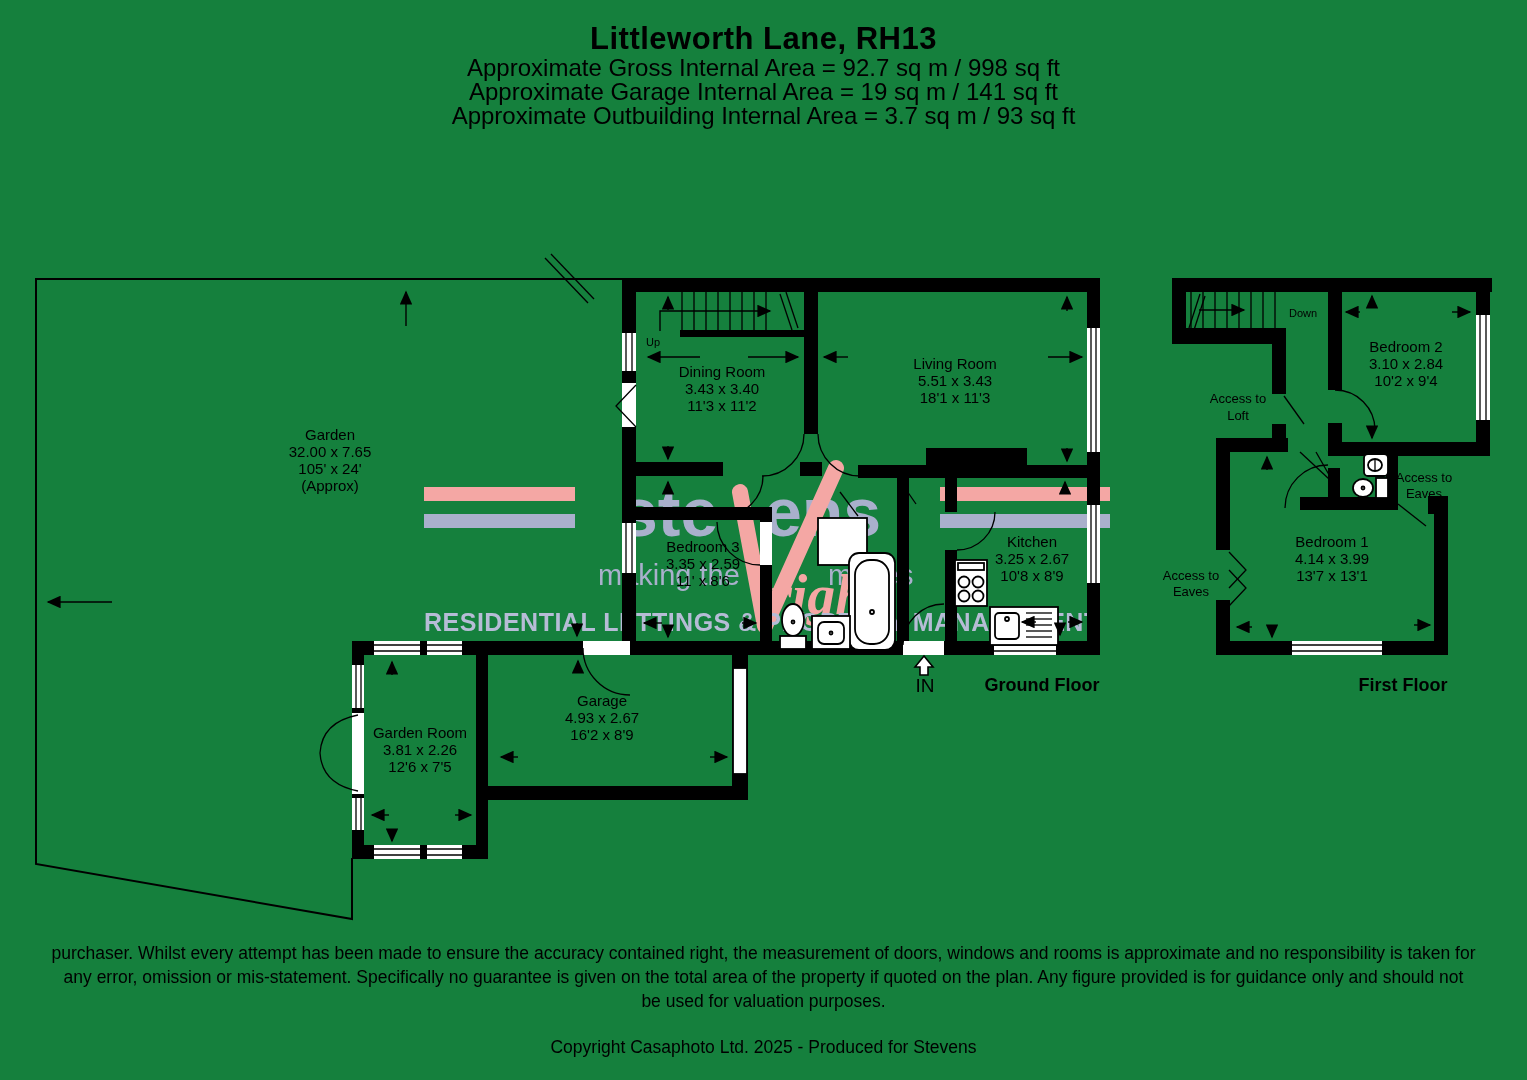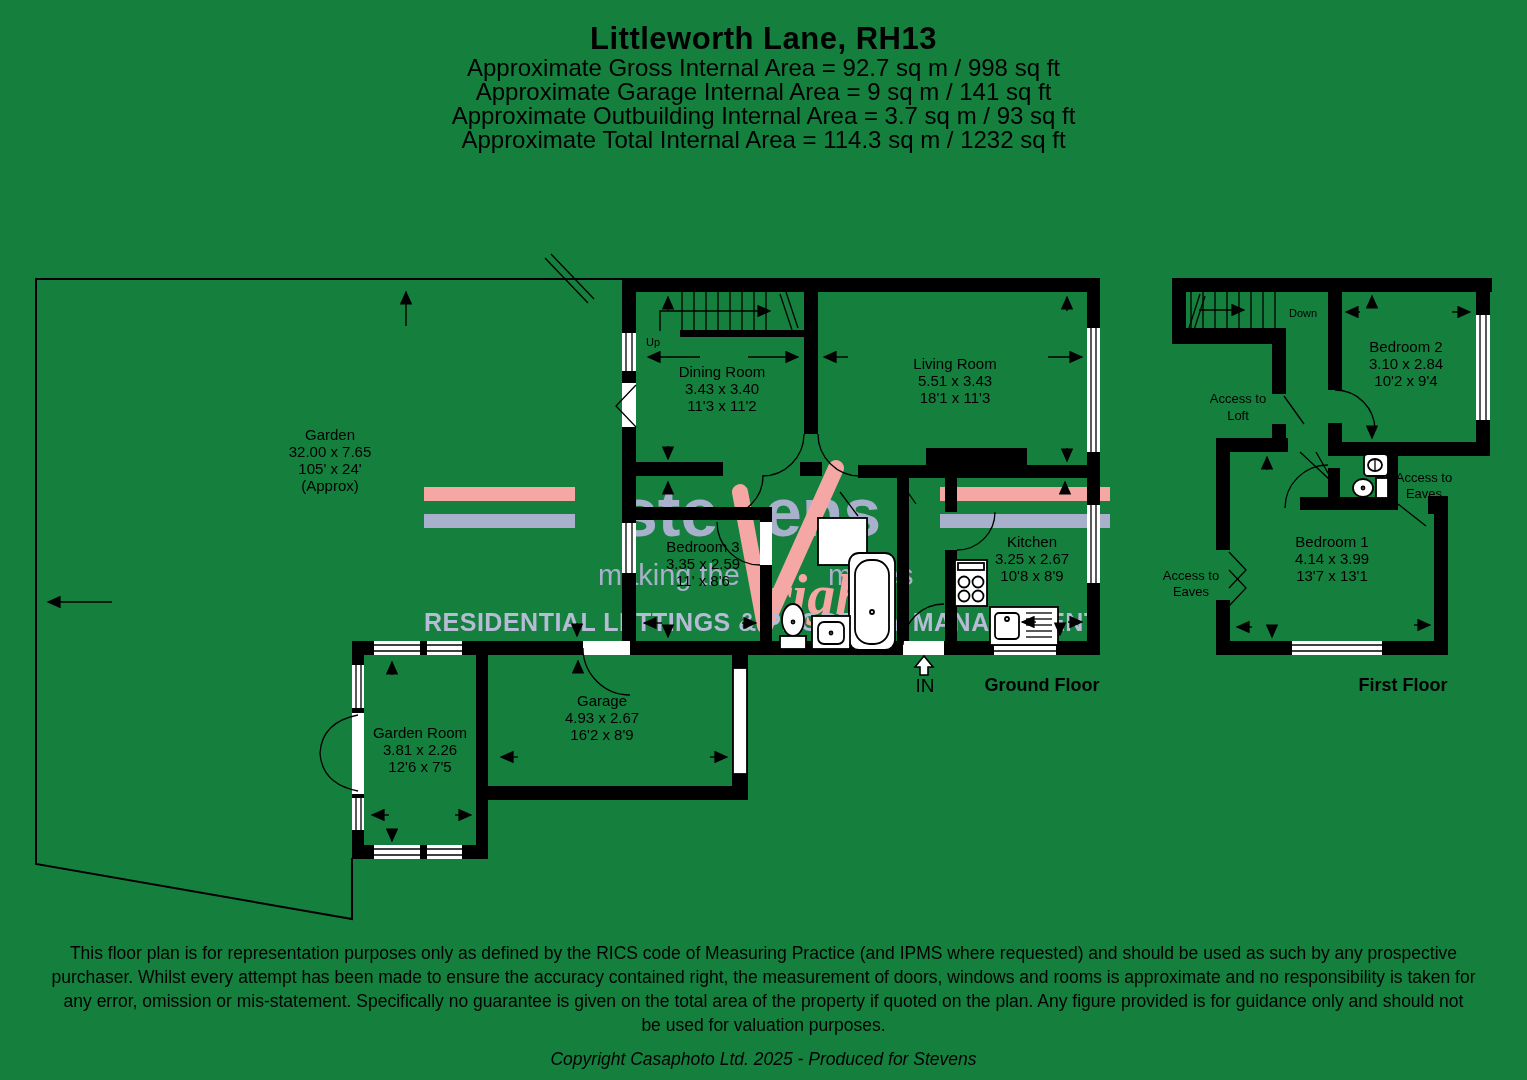--- a/index.html
+++ b/index.html
@@ -8,21 +8,21 @@
     --subline:#b6bcd6;
     --ink:#000000;
   }
   html,body{margin:0;padding:0;background:#ffffff;}
   #canvas{position:relative;width:1527px;height:1080px;background:#15803d;overflow:hidden;
           font-family:"Liberation Sans", sans-serif;color:#000;}
   .hdr{position:absolute;left:0;top:22px;width:100%;text-align:center;}
   .hdr .title{font-size:31px;font-weight:bold;letter-spacing:0.5px;line-height:34px;}
   .hdr .area{font-size:24px;line-height:24px;}
   .ftr{position:absolute;left:0;top:941px;width:100%;text-align:center;font-size:17.5px;line-height:24px;}
-  .ftr .copy{margin-top:10px;font-style:italic;}
+  .ftr .copy{margin-top:22px;}
   svg text{fill:#000;}
   .rname,.rdim{font-size:15px;}
   .acc{font-size:13px;}
   .tiny{font-size:11px;}
   .floorlbl{font-size:18px;font-weight:bold;}
   .inlbl{font-size:19px;}
   .wm-word{font-size:68px;font-weight:bold;fill:var(--blue);}
   .wm-tag{font-size:29px;fill:var(--blue);}
   .wm-right{font-size:56px;font-style:italic;font-weight:bold;fill:var(--pink);font-family:"Liberation Serif",serif;}
   .wm-sub{font-size:25px;font-weight:bold;fill:var(--subline);letter-spacing:0.5px;}
@@ -36,23 +36,22 @@
   .win{fill:#ffffff;}
 </style>
 </head>
 <body>
 
 <div id="canvas">
 
   <div class="hdr">
     <div class="title">Littleworth Lane, RH13</div>
     <div class="area">Approximate Gross Internal Area = 92.7 sq m / 998 sq ft</div>
-    <div class="area">Approximate Garage Internal Area = 9 sq m / 141 sq ft</div>
+    <div class="area">Approximate Garage Internal Area = 19 sq m / 141 sq ft</div>
     <div class="area">Approximate Outbuilding Internal Area = 3.7 sq m / 93 sq ft</div>
-    <div class="area">Approximate Total Internal Area = 114.3 sq m / 1232 sq ft</div>
   </div>
 
   <svg width="1527" height="1080" viewBox="0 0 1527 1080" style="position:absolute;left:0;top:0;">
     <defs>
       <marker id="ah" markerWidth="11" markerHeight="9" refX="9" refY="4.5" orient="auto">
         <path d="M0,0 L10,4.5 L0,9 z" fill="#000"></path>
       </marker>
     </defs>
 
     <g>
@@ -365,20 +364,19 @@
 
       <text class="tiny" x="653" y="346">Up</text>
       <text class="tiny" x="1303" y="317">Down</text>
       <text class="inlbl" x="925" y="692">IN</text>
       <text class="floorlbl" x="1042" y="691">Ground Floor</text>
       <text class="floorlbl" x="1403" y="691">First Floor</text>
     </g>
   </svg>
 
   <div class="ftr">
-    <div>This floor plan is for representation purposes only as defined by the RICS code of Measuring Practice (and IPMS where requested) and should be used as such by any prospective</div>
     <div>purchaser. Whilst every attempt has been made to ensure the accuracy contained right, the measurement of doors, windows and rooms is approximate and no responsibility is taken for</div>
     <div>any error, omission or mis-statement. Specifically no guarantee is given on the total area of the property if quoted on the plan. Any figure provided is for guidance only and should not</div>
     <div>be used for valuation purposes.</div>
     <div class="copy">Copyright Casaphoto Ltd. 2025 - Produced for Stevens</div>
   </div>
 
 </div>
 
 </body></html>

